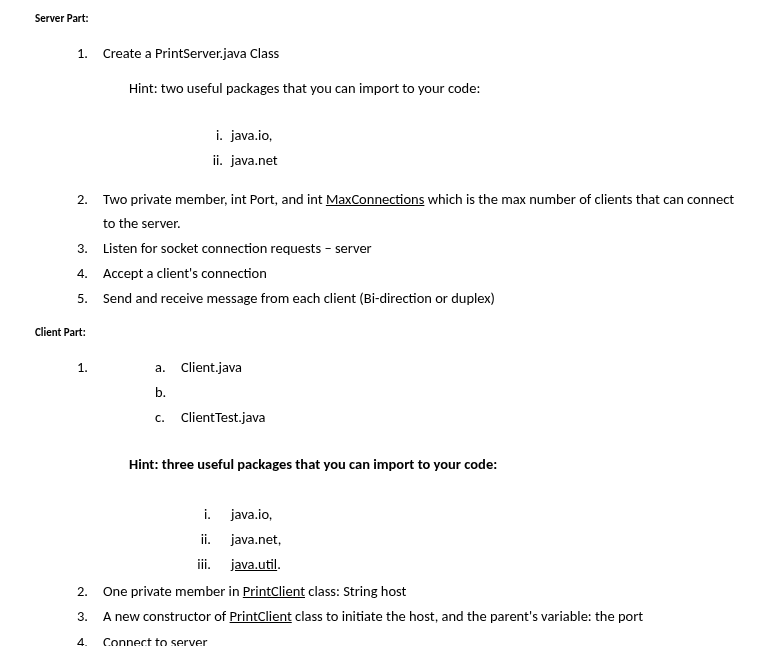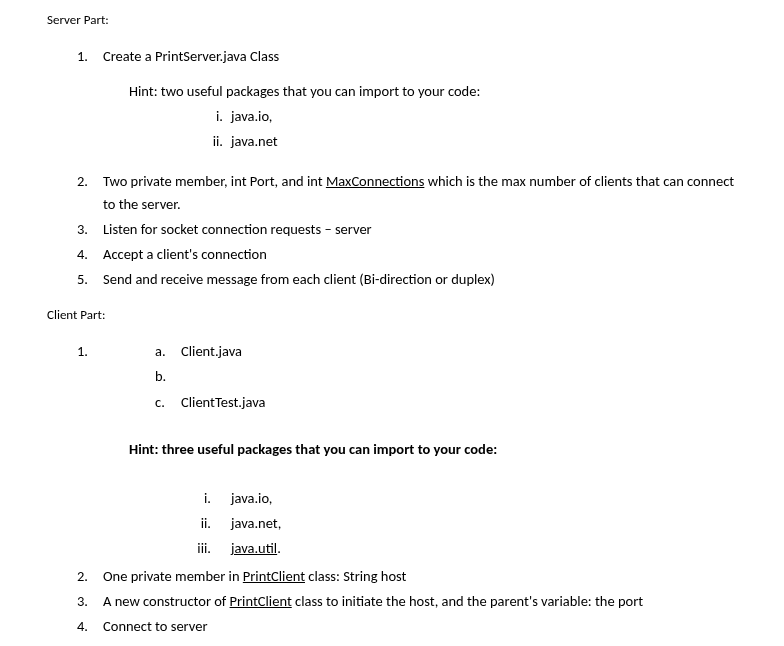--- a/index.html
+++ b/index.html
@@ -7,31 +7,30 @@
       font-family: Calibri, Arial, sans-serif;
       background: #ffffff;
       width: 784px;
       height: 646px;
       padding: 10px 35px;
       color: #000;
       font-size: 14.5px;
       line-height: 1.6;
     }
     h3 {
-      font-weight: normal;
-      font-size: 13px;
+      font-weight: bold;
+      font-size: 11px;
       margin-bottom: 14px;
-      margin-left: 12px;
     }
     .num-list { margin-left: 42px; }
     .num-item { display: flex; margin-bottom: 2px; }
     .num-marker { width: 26px; flex-shrink: 0; }
     .num-content { flex: 1; }
     .gap { margin-bottom: 14px; }
-    .hint { margin-top: 12px; margin-bottom: 2px; margin-left: 26px; }
+    .hint { margin-top: 12px; margin-bottom: 24px; margin-left: 26px; }
     .hint2 { margin-top: 24px; margin-bottom: 26px; margin-left: 26px; font-weight: bold; }
     .roman-list { margin-left: 100px; }
     .roman-item { display: flex; margin-bottom: 2px; }
     .roman-marker { width: 28px; text-align: right; padding-right: 8px; flex-shrink: 0; }
     .roman-list2 { margin-left: 90px; }
     .roman-item2 { display: flex; margin-bottom: 2px; }
     .roman-marker2 { width: 30px; text-align: right; padding-right: 12px; flex-shrink: 0; }
     .roman-content2 { padding-left: 8px; }
     .alpha-list { margin-left: 52px; }
     .alpha-item { display: flex; margin-bottom: 2px; }

